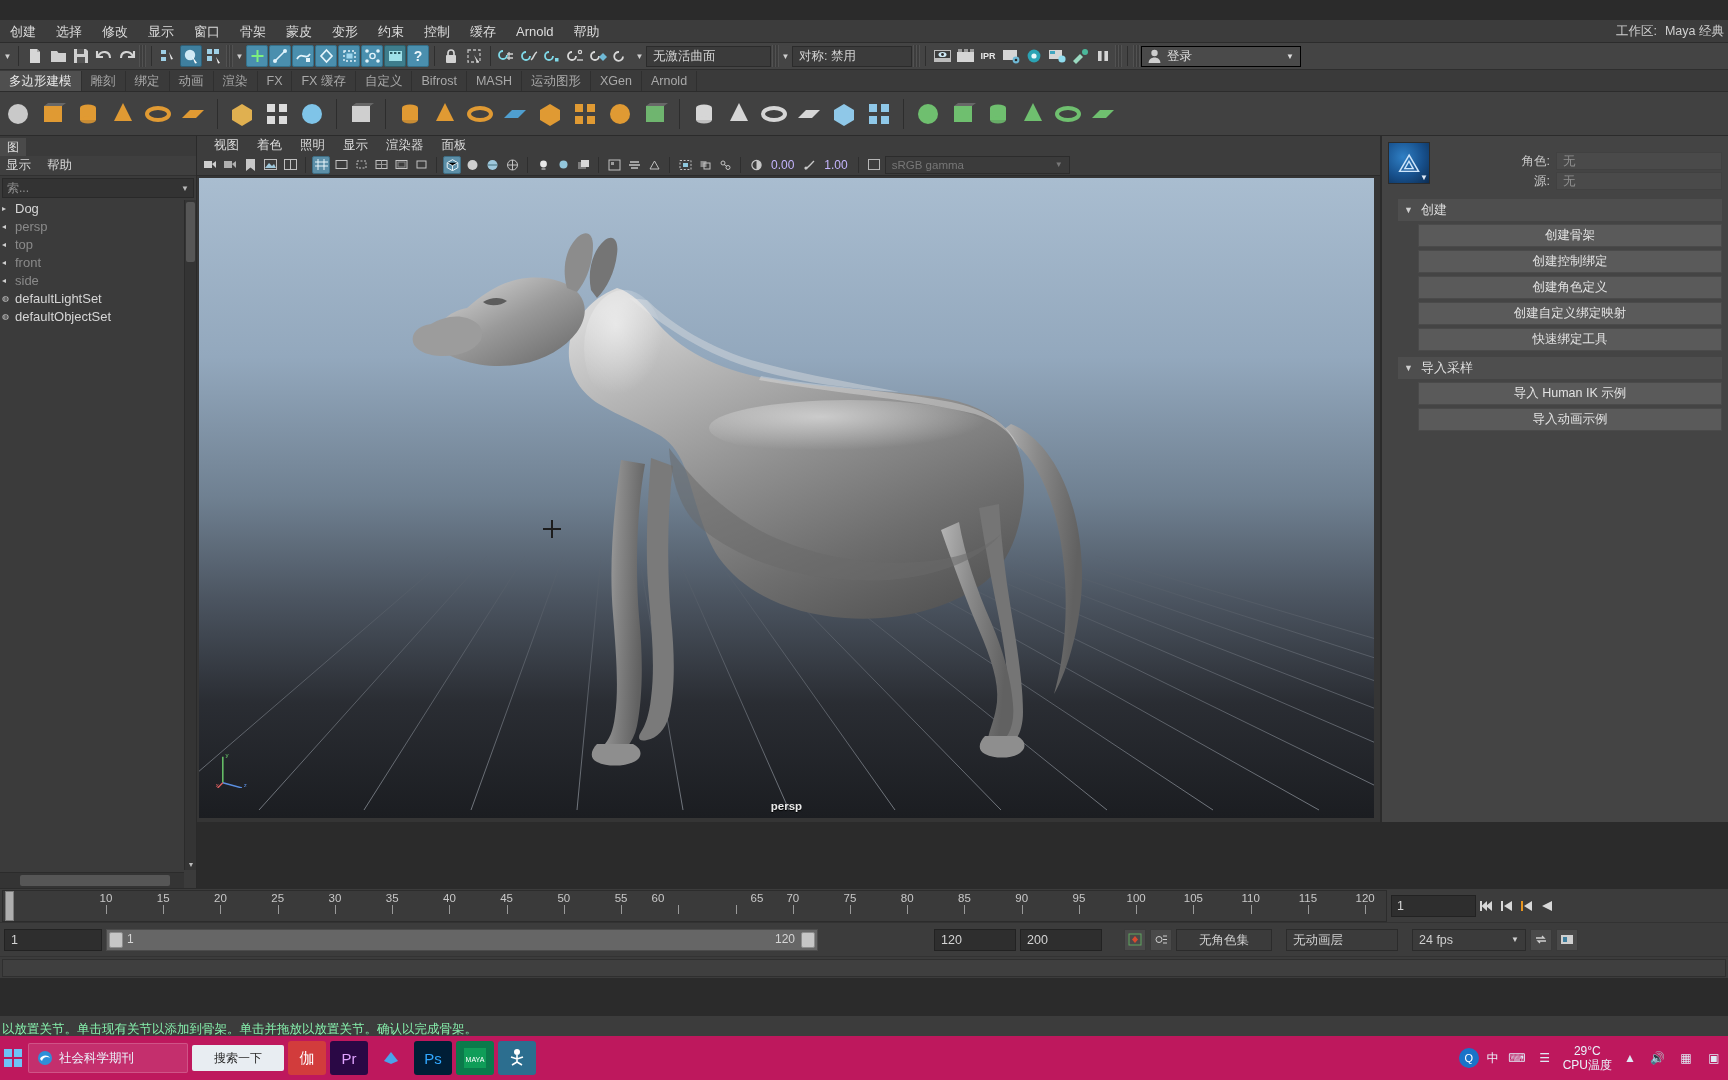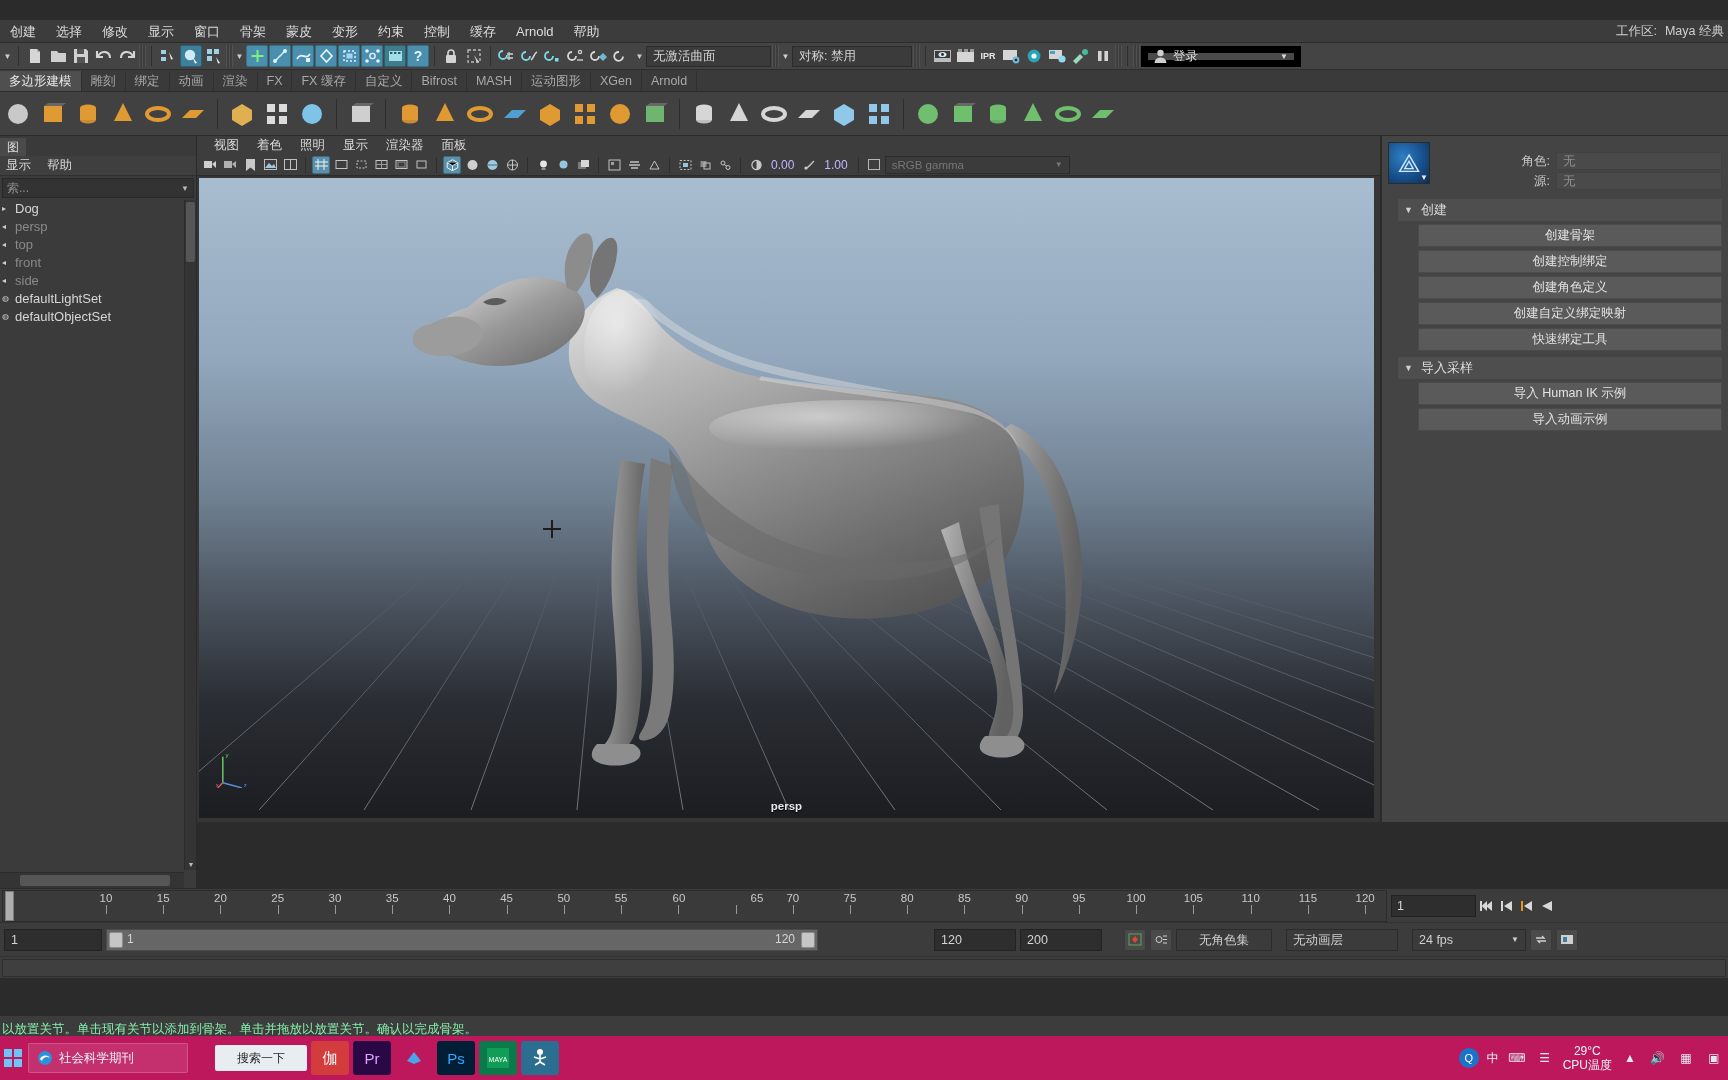--- a/index.html
+++ b/index.html
@@ -50,21 +50,21 @@
   .sep { width: 1px; height: 20px; background: #2e2e2e; margin: 0 4px; flex: none; }
   .sep2 { width: 7px; height: 22px; flex:none; background:
       repeating-linear-gradient(90deg,#555 0 1px,#3c3c3c 1px 3px); opacity:.8;}
   .dropcaret { width: 11px; height: 22px; display:flex; align-items:center; justify-content:center;
                color:#cfcfcf; font-size: 8px; flex:none;}
   .fieldbox {
     height: 21px; background: #3b3b3b; border: 1px solid #2b2b2b; color: #d4d4d4;
     font-size: 12.5px; line-height: 19px; padding: 0 6px; flex: none;
   }
   .loginbox {
-    height: 21px; background: #4a4a4a; border: 7px solid #000000; color: #dedede;
+    height: 21px; background: #4a4a4a; border: 1px solid #000000; color: #dedede;
     font-size: 12.5px; line-height: 19px; padding: 0 6px; display:flex; align-items:center; gap:6px;
     flex:none;
   }
 
   
   .shelftabs {
     position: absolute; left: 0; top: 70px; width: 1728px; height: 22px;
     background: #3a3a3a; display: flex; align-items: flex-end; white-space: nowrap;
     border-bottom: 1px solid #2c2c2c;
   }
@@ -218,21 +218,21 @@
   .taskbar {
     position:absolute; left:0; bottom:0; width:1728px; height:44px;
     background: linear-gradient(180deg,#1d5fa8 0%, #14457d 18%, #0e3genere 40%, #0c2e57 100%);
     background-color:#be185d;
     display:flex; align-items:center; gap:4px; padding-left:2px;
   }
   .tb-start { width:22px;height:30px;display:flex;align-items:center;justify-content:center;}
   .tb-item { height:30px; background:rgba(255,255,255,.10); border:1px solid rgba(255,255,255,.18);
     display:flex;align-items:center;gap:6px;padding:0 8px;color:#eaf2fb;font-size:12.5px;border-radius:2px;}
   .tb-search { width:92px; height:26px; background:#e8edf2; color:#2a2a2a; font-size:12px;
-    display:flex;align-items:center;justify-content:center;border-radius:2px;margin-left:23px;}
+    display:flex;align-items:center;justify-content:center;border-radius:2px;}
   .tb-app { width:38px;height:34px;display:flex;align-items:center;justify-content:center;
     border-radius:3px; font-size:15px; color:#fff;}
   .tray { position:absolute; right:4px; bottom:0; height:44px; display:flex; align-items:center; gap:8px;
           color:#eaf2fb; font-size:12px;}
   .tray .temp { text-align:center; line-height:14px; font-size:12px;}
   .ime { width:20px;height:20px;border-radius:50%;background:#1a73c8;color:#fff;
          display:flex;align-items:center;justify-content:center;font-size:11px;}
   .tray-btn { width:20px;height:22px;display:flex;align-items:center;justify-content:center;color:#dfe9f5;font-size:12px;}
   svg { display:block; }
 </style>
@@ -1119,21 +1119,21 @@
         <div class="tl-num" style="left: 389.174px;">35</div>
         <div class="tl-tick" style="left: 446.405px;"></div>
         <div class="tl-num" style="left: 446.405px;">40</div>
         <div class="tl-tick" style="left: 503.636px;"></div>
         <div class="tl-num" style="left: 503.636px;">45</div>
         <div class="tl-tick" style="left: 560.868px;"></div>
         <div class="tl-num" style="left: 560.868px;">50</div>
         <div class="tl-tick" style="left: 618.099px;"></div>
         <div class="tl-num" style="left: 618.099px;">55</div>
         <div class="tl-tick" style="left: 675.331px;"></div>
-        <div class="tl-num" style="left: 676px;">60</div>
+        <div class="tl-num" style="left: 655px;">60</div>
         <div class="tl-tick" style="left: 732.562px;"></div>
         <div class="tl-num" style="left: 754px;">65</div>
         <div class="tl-tick" style="left: 789.793px;"></div>
         <div class="tl-num" style="left: 789.793px;">70</div>
         <div class="tl-tick" style="left: 847.025px;"></div>
         <div class="tl-num" style="left: 847.025px;">75</div>
         <div class="tl-tick" style="left: 904.256px;"></div>
         <div class="tl-num" style="left: 904.256px;">80</div>
         <div class="tl-tick" style="left: 961.488px;"></div>
         <div class="tl-num" style="left: 961.488px;">85</div>

